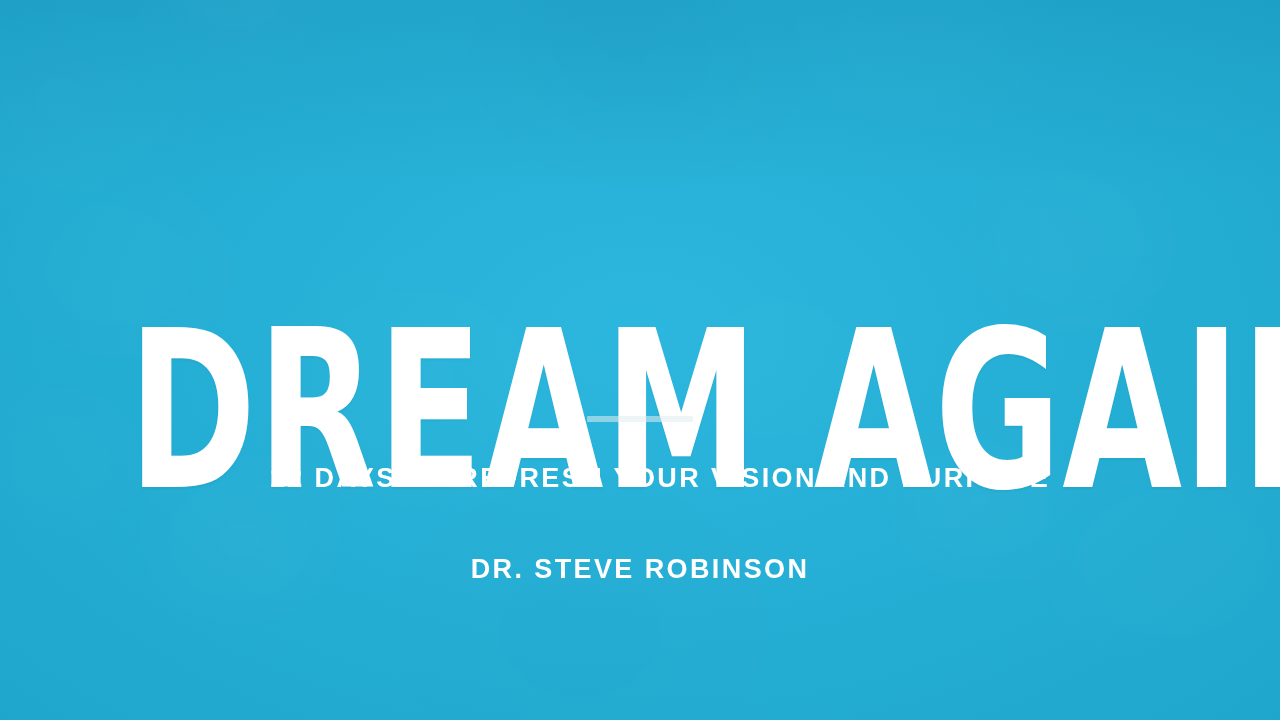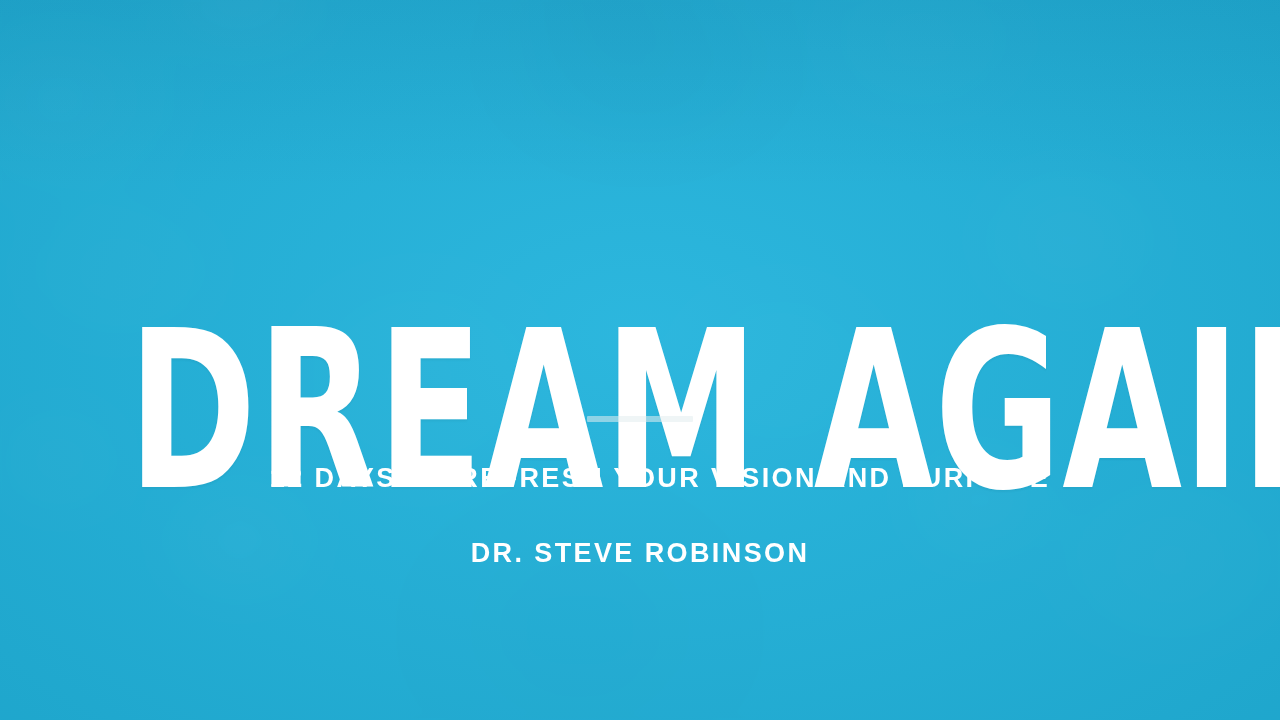--- a/index.html
+++ b/index.html
@@ -108,21 +108,21 @@
     font-weight: 700;
     font-size: 27px;
     line-height: 34px;
     letter-spacing: 2.4px;
     white-space: nowrap;
     padding-left: 40px;
   }
 
   .author {
     position: absolute;
-    top: 536px;
+    top: 552px;
     left: 0;
     right: 0;
     text-align: center;
     color: #ffffff;
     font-weight: 700;
     font-size: 27px;
     line-height: 34px;
     letter-spacing: 2.4px;
     white-space: nowrap;
   }

